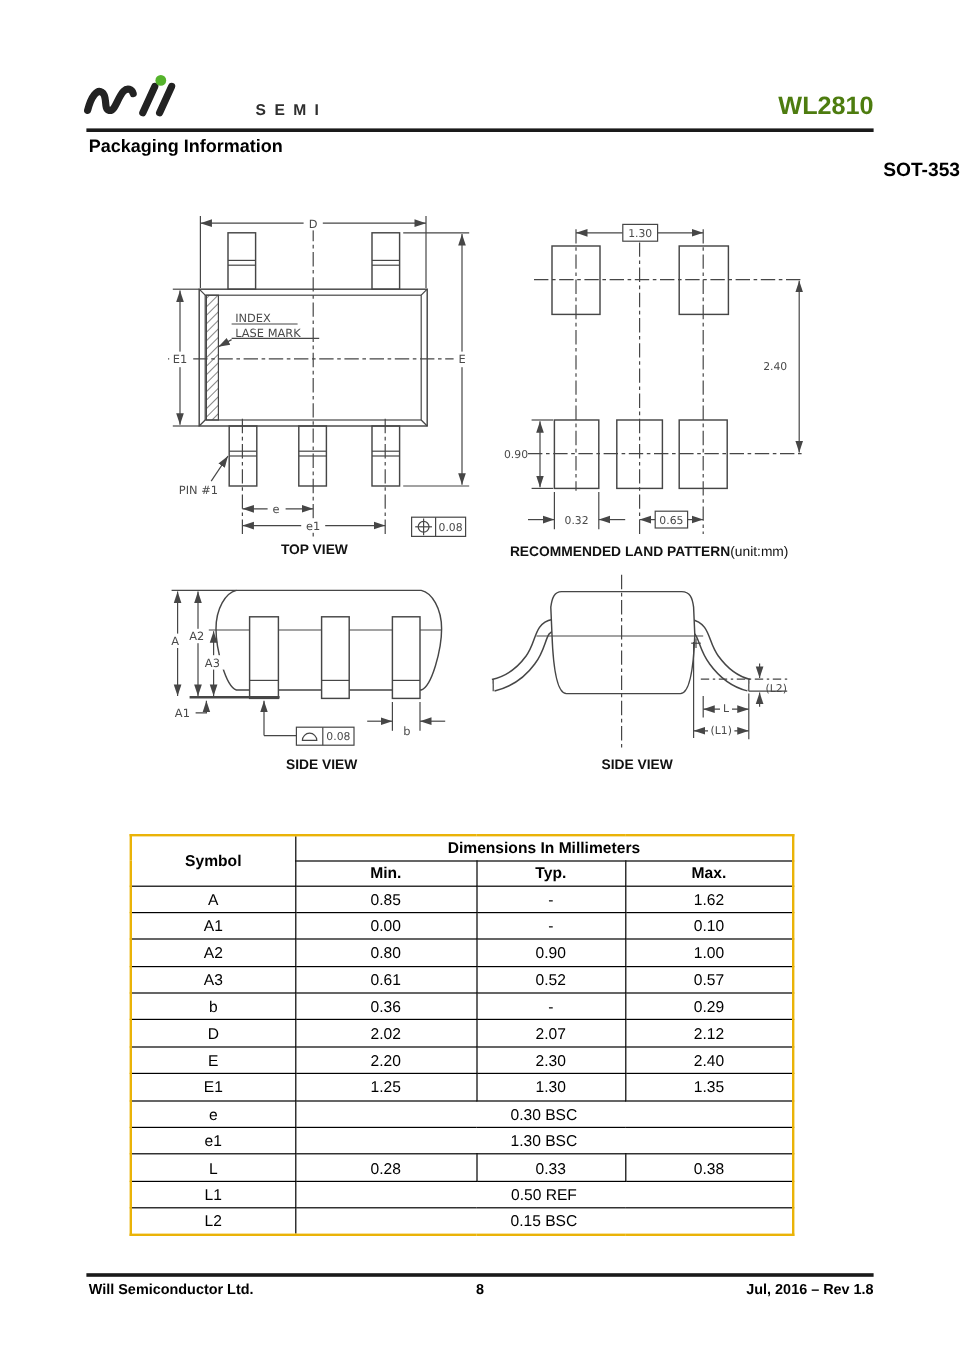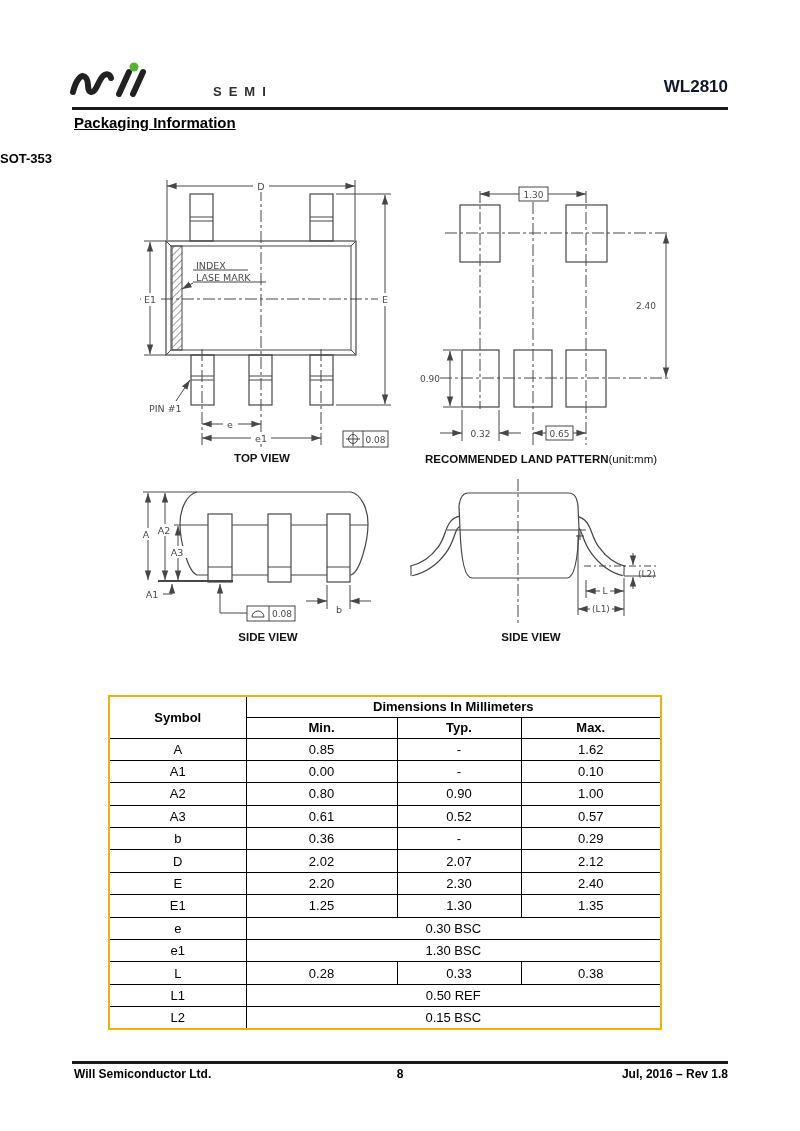--- a/index.html
+++ b/index.html
@@ -4,25 +4,25 @@
 <style>
   html,body { margin:0; padding:0; background:#ffffff; }
   .page {
     position:relative; width:800px; height:1131px; margin:17px auto;
     background:#ffffff; font-family:"Liberation Sans", sans-serif;
     overflow:hidden; color:#000;
   }
   .abs { position:absolute; }
 
   
-  .part-number { top:60px; right:72px; font-size:17px; font-weight:bold; color:#0f172a; }
+  .part-number { top:60px; right:72px; font-size:21px; font-weight:bold; color:#4d7c0f; }
   .logo-semi { left:213px; top:67px; font-size:13px; font-weight:bold; letter-spacing:7px; color:#2e2e2e; }
   .head-rule { left:72px; top:90px; width:656px; height:3px; background:#1a1a1a; }
-  .section-title { left:74px; top:97px; font-size:15px; font-weight:bold; color:#000;text-decoration:underline; }
-  .package-name { left:0; top:134px; width:800px; text-align:left; font-size:13px; font-weight:bold; }
+  .section-title { left:74px; top:97px; font-size:15px; font-weight:bold; color:#000; }
+  .package-name { left:0; top:117px; width:800px; text-align:right; font-size:16px; font-weight:bold; }
 
   
   .drawings { left:0; top:150px; width:800px; height:500px; }
   .ln  { stroke:#464646; stroke-width:1.2; fill:none; }
   .lnt { stroke:#464646; stroke-width:1; fill:none; }
   .cdash { stroke:#464646; stroke-width:1; fill:none; stroke-dasharray:12 3 3 3; }
   .sdash { stroke:#464646; stroke-width:1; fill:none; stroke-dasharray:7 3 2 3; }
   .wfill { fill:#ffffff; }
   text.dim { font-family:"DejaVu Sans", sans-serif; font-size:9.5px; fill:#4a4a4a; }
   text.dims { font-family:"DejaVu Sans", sans-serif; font-size:9px; fill:#4a4a4a; }

